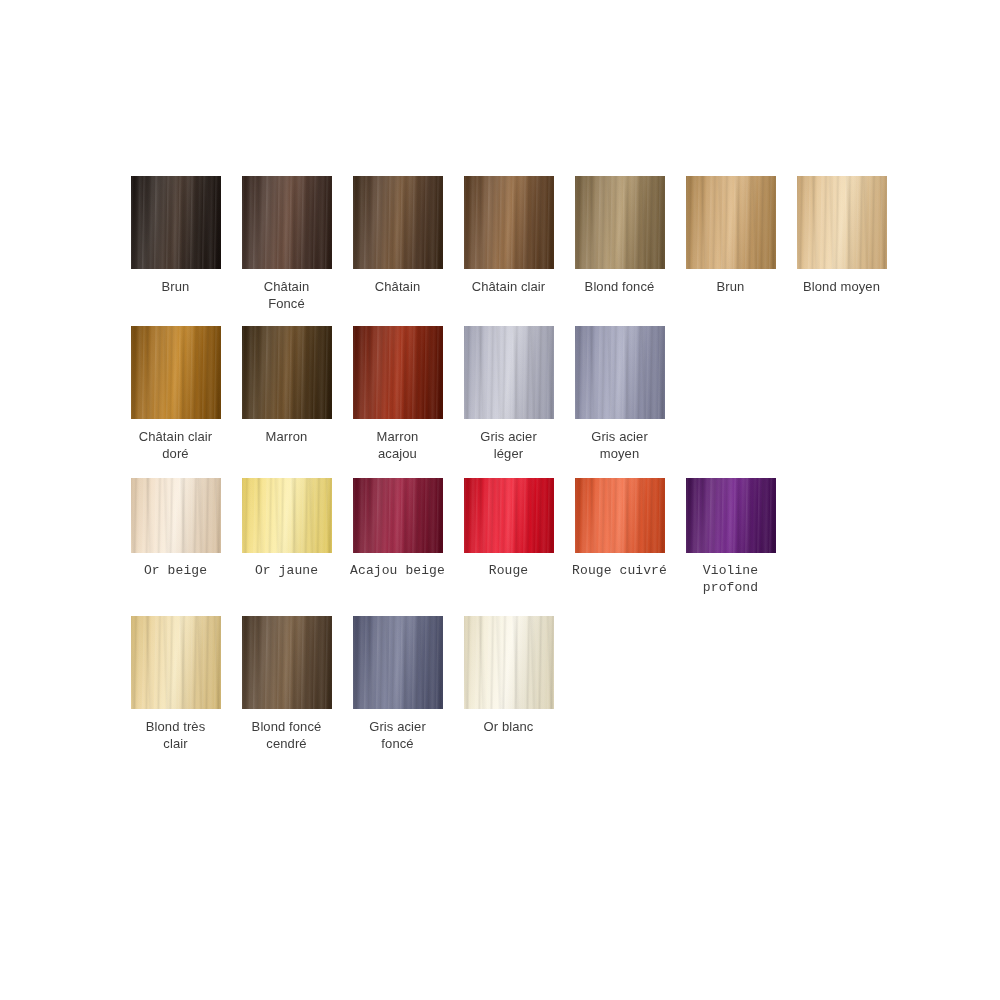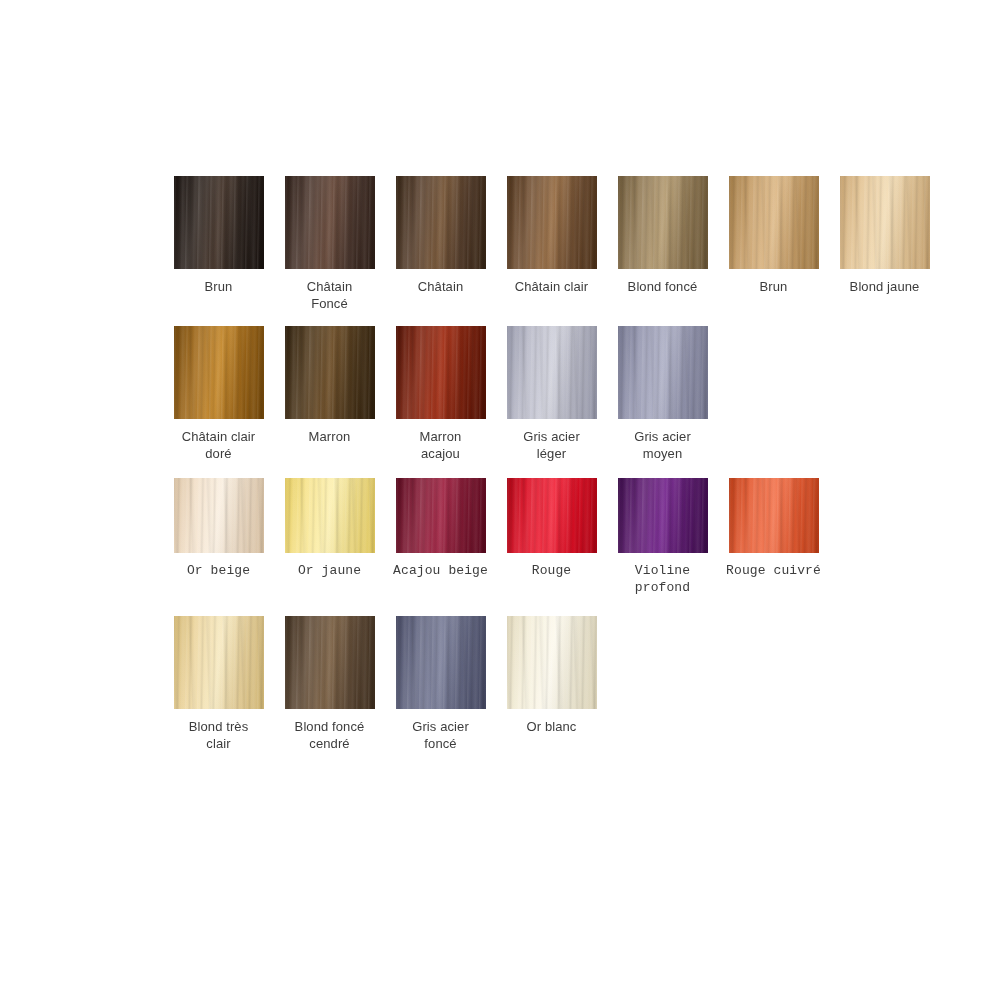--- a/index.html
+++ b/index.html
@@ -13,21 +13,20 @@
     height: 1000px;
     font-family: "Liberation Sans", sans-serif;
     overflow: hidden;
   }
 
   #chart-root {
     position: relative;
     width: 844px;
     height: 1000px;
     background: #ffffff;
-    margin-left: 43px;
   }
 
   .swatch-grid {
     position: absolute;
     left: 120px;
     top: 176px;
     width: 780px;
   }
 
   .swatch-row {
@@ -161,21 +160,21 @@
             <div class="strands"></div>
             <div class="sheen"></div>
           </div>
           <div class="swatch-label">Brun</div>
         </div>
         <div class="swatch-cell">
           <div class="swatch-tile" style="background: linear-gradient(97deg, rgb(199, 163, 113) 0%, rgb(228, 196, 147) 22%, rgb(244, 223, 186) 50%, rgb(228, 196, 147) 74%, rgb(199, 163, 113) 100%);">
             <div class="strands"></div>
             <div class="sheen"></div>
           </div>
-          <div class="swatch-label">Blond jaune</div>
+          <div class="swatch-label">Blond moyen</div>
         </div>
       </div>
       <div class="swatch-row row-2">
         <div class="swatch-cell">
           <div class="swatch-tile" style="background: linear-gradient(97deg, rgb(111, 69, 9) 0%, rgb(157, 101, 21) 22%, rgb(199, 140, 49) 50%, rgb(157, 101, 21) 74%, rgb(111, 69, 9) 100%);">
             <div class="strands"></div>
             <div class="sheen"></div>
           </div>
           <div class="swatch-label">Châtain clair
 doré</div>
@@ -235,34 +234,34 @@
           <div class="swatch-label">Acajou beige</div>
         </div>
         <div class="swatch-cell">
           <div class="swatch-tile" style="background: linear-gradient(97deg, rgb(172, 4, 20) 0%, rgb(220, 10, 32) 22%, rgb(243, 48, 68) 50%, rgb(220, 10, 32) 74%, rgb(172, 4, 20) 100%);">
             <div class="strands"></div>
             <div class="sheen"></div>
           </div>
           <div class="swatch-label">Rouge</div>
         </div>
         <div class="swatch-cell">
+          <div class="swatch-tile" style="background: linear-gradient(97deg, rgb(187, 60, 22) 0%, rgb(228, 86, 44) 22%, rgb(244, 121, 84) 50%, rgb(228, 86, 44) 74%, rgb(187, 60, 22) 100%);">
+            <div class="strands"></div>
+            <div class="sheen"></div>
+          </div>
+          <div class="swatch-label">Rouge cuivré</div>
+        </div>
+        <div class="swatch-cell">
           <div class="swatch-tile" style="background: linear-gradient(97deg, rgb(58, 11, 72) 0%, rgb(88, 23, 107) 22%, rgb(122, 46, 146) 50%, rgb(88, 23, 107) 74%, rgb(58, 11, 72) 100%);">
             <div class="strands"></div>
             <div class="sheen"></div>
           </div>
           <div class="swatch-label">Violine
 profond</div>
         </div>
-        <div class="swatch-cell">
-          <div class="swatch-tile" style="background: linear-gradient(97deg, rgb(187, 60, 22) 0%, rgb(228, 86, 44) 22%, rgb(244, 121, 84) 50%, rgb(228, 86, 44) 74%, rgb(187, 60, 22) 100%);">
-            <div class="strands"></div>
-            <div class="sheen"></div>
-          </div>
-          <div class="swatch-label">Rouge cuivré</div>
-        </div>
       </div>
       <div class="swatch-row row-4">
         <div class="swatch-cell">
           <div class="swatch-tile" style="background: linear-gradient(97deg, rgb(212, 185, 118) 0%, rgb(236, 212, 155) 22%, rgb(248, 235, 196) 50%, rgb(236, 212, 155) 74%, rgb(212, 185, 118) 100%);">
             <div class="strands"></div>
             <div class="sheen"></div>
           </div>
           <div class="swatch-label">Blond très
 clair</div>
         </div>

